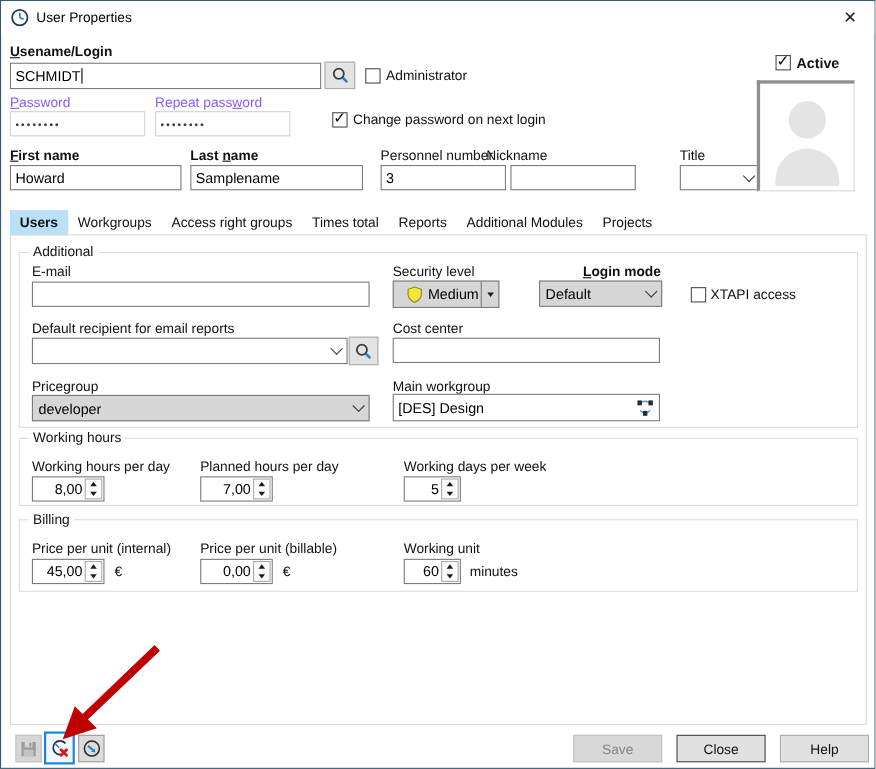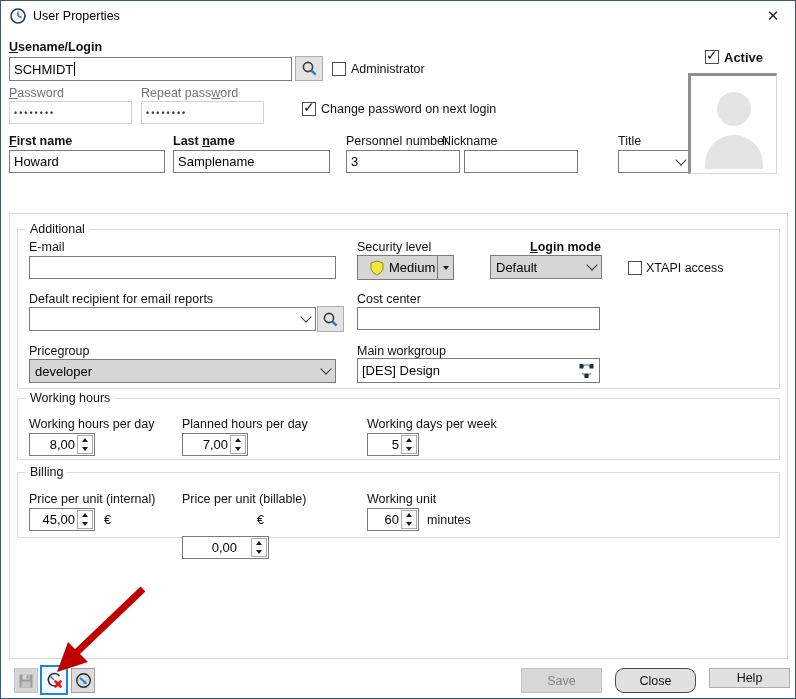--- a/index.html
+++ b/index.html
@@ -1,21 +1,21 @@
 <!DOCTYPE html>
 <html><head>
 <meta charset="utf-8">
 <style>
   html,body{margin:0;padding:0;background:#f0f0f0;}
   .dlg{position:relative;width:796px;height:699px;background:#fff;border:1px solid #35596f;
        box-sizing:border-box;font-family:"Liberation Sans",sans-serif;overflow:hidden;}
   .abs{position:absolute;}
   .lbl{position:absolute;font-size:12.5px;color:#111;white-space:nowrap;}
   .lbl.bold{font-weight:bold;}
-  .lbl.dim{color:#737373;}
+  .lbl.dim{color:#8b5cf6;}
   .key{text-decoration:underline;}
   .tb{position:absolute;box-sizing:border-box;border:1px solid #7b7b7b;background:#fff;
       font-family:"Liberation Sans",sans-serif;font-size:13px;padding:1px 4px;color:#000;outline:none;}
   .tb.disabled{border-color:#d2d2d2;color:#3c3c3c;font-size:9px;letter-spacing:2px;font-weight:bold;}
   .vfield{position:absolute;box-sizing:border-box;border:1px solid #7b7b7b;background:#fff;
       font-size:13px;display:flex;align-items:center;padding:11px 4px;}
   .caret{width:1px;height:14px;background:#000;margin-left:1px;}
   .cb{position:absolute;width:14px;height:14px;box-sizing:border-box;border:1px solid #4d4d4d;background:#fff;}
   .cb.checked::after{content:"✓";position:absolute;left:0px;top:-4px;font-size:14px;color:#101010;}
   .combo{position:absolute;box-sizing:border-box;border:1px solid #7b7b7b;background:#fff;
@@ -31,21 +31,21 @@
   .tabpage{position:absolute;left:8px;top:212px;width:779px;height:446px;border:1px solid #dadada;box-sizing:border-box;}
   .spin{position:absolute;box-sizing:border-box;border:1px solid #7b7b7b;background:#fff;display:flex;align-items:stretch;}
   .sval{flex:1;display:flex;align-items:center;justify-content:flex-end;font-size:13px;padding-right:1px;}
   .sbtns{width:14px;margin:1px;border:1px solid #ababab;display:flex;flex-direction:column;background:#fdfdfd;}
   .sbtns>div{flex:1;display:flex;align-items:center;justify-content:center;}
   .tri-up{width:0;height:0;border-left:3.5px solid transparent;border-right:3.5px solid transparent;border-bottom:4px solid #1c1c1c;}
   .tri-dn{width:0;height:0;border-left:3.5px solid transparent;border-right:3.5px solid transparent;border-top:4px solid #1c1c1c;}
   .btn{position:absolute;box-sizing:border-box;background:#e1e1e1;border:1px solid #adadad;font-size:12.5px;
       display:flex;align-items:center;justify-content:center;color:#111;}
   .btn.disabled{background:#d8d8d8;border-color:#c2c2c2;color:#858585;}
-  .btn.default{border-color:#4a4a4a;border-radius:9px;}
+  .btn.default{border-color:#4a4a4a;}
   .tbtn{position:absolute;box-sizing:border-box;background:#dcdcdc;border:1px solid #9e9e9e;
       display:flex;align-items:center;justify-content:center;}
   .tbtn.disabled{background:#d6d6d6;border-color:#c4c4c4;}
   .tbtn.focus{background:#f0f7fd;border:2px solid #1f86d6;}
   .titlebar{position:absolute;left:0;top:0;width:100%;height:30px;background:#fff;display:flex;align-items:center;}
   .wtitle{font-size:12.5px;color:#000;margin-left:6px;}
   .wclose{position:absolute;right:8px;top:4px;width:28px;height:22px;display:flex;align-items:center;
       justify-content:center;font-size:15px;color:#222;}
   .photo{position:absolute;left:687px;top:72px;width:85px;height:97px;background:#fff;
       border-top:3px solid #8f8f8f;border-left:3px solid #8f8f8f;border-right:1px solid #d8d8d8;border-bottom:1px solid #d8d8d8;}
@@ -105,20 +105,29 @@
     <span class="chev"></span>
   </div>
 
   <div class="cb checked" style="left:704px;top:49px;"></div>
   <div class="lbl bold" style="left:723px;top:49px;font-size:13px;">Active</div>
   <div class="photo">
     <div class="ph-head"></div>
     <div class="ph-body"></div>
   </div>
 
+  <div class="tabbar">
+    <div class="tab sel">Users</div>
+    <div class="tab">Workgroups</div>
+    <div class="tab">Access right groups</div>
+    <div class="tab">Times total</div>
+    <div class="tab">Reports</div>
+    <div class="tab">Additional Modules</div>
+    <div class="tab">Projects</div>
+  </div>
   <div class="tabpage"></div>
 
   <div class="group" style="left:16px;top:228px;width:763px;height:160px;">
     <div class="glabel">Additional</div>
   </div>
   <div class="lbl" style="left:28px;top:239px;">E-mail</div>
   <input class="tb" style="left: 28px; top: 255px; width: 307px; height: 23px;" value="">
 
   <div class="lbl" style="left:356px;top:239px;">Security level</div>
   <div class="combo gray" style="left:356px;top:254px;width:97px;height:25px;padding:0;">
@@ -225,21 +234,21 @@
         <div>
           <span class="tri-up"></span>
         </div>
         <div>
           <span class="tri-dn"></span>
         </div>
       </div>
   </div>
   <div class="lbl" style="left:103px;top:512px;">€</div>
   <div class="lbl" style="left:181px;top:491px;">Price per unit (billable)</div>
-  <div class="spin" style="left:181px;top:535px;width:87px;height:23px;gap:12px;">
+  <div class="spin" style="left:181px;top:507px;width:66px;height:23px;">
     <div class="sval">0,00</div>
     <div class="sbtns">
         <div>
           <span class="tri-up"></span>
         </div>
         <div>
           <span class="tri-dn"></span>
         </div>
       </div>
   </div>
@@ -279,20 +288,20 @@
   <div class="tbtn" style="left:70px;top:667px;width:24px;height:25px;">
     <svg width="17" height="17" viewBox="0 0 17 17">
       <circle cx="8.5" cy="8.5" r="6.8" fill="none" stroke="#2b2b2b" stroke-width="1.4"></circle>
       <line x1="5" y1="6" x2="10" y2="10.3" stroke="#1e88d2" stroke-width="2"></line>
       <polygon points="11.8,12 7.8,11.4 11,8.4" fill="#1e88d2"></polygon>
     </svg>
   </div>
 
   <div class="btn disabled" style="left:520px;top:667px;width:81px;height:25px;">Save</div>
   <div class="btn default" style="left:614px;top:667px;width:81px;height:25px;">Close</div>
-  <div class="btn" style="left:708px;top:667px;width:81px;height:20px;">Help</div>
+  <div class="btn" style="left:708px;top:667px;width:81px;height:25px;">Help</div>
 
   <svg class="abs" style="left:0;top:0;width:796px;height:699px;pointer-events:none;z-index:50;" viewBox="0 0 796 699">
     <line x1="142" y1="588" x2="76" y2="651" stroke="#c00000" stroke-width="7"></line>
     <polygon points="56,671 67,641 87,661" fill="#c00000"></polygon>
   </svg>
 
 </div>
 
 </body></html>

